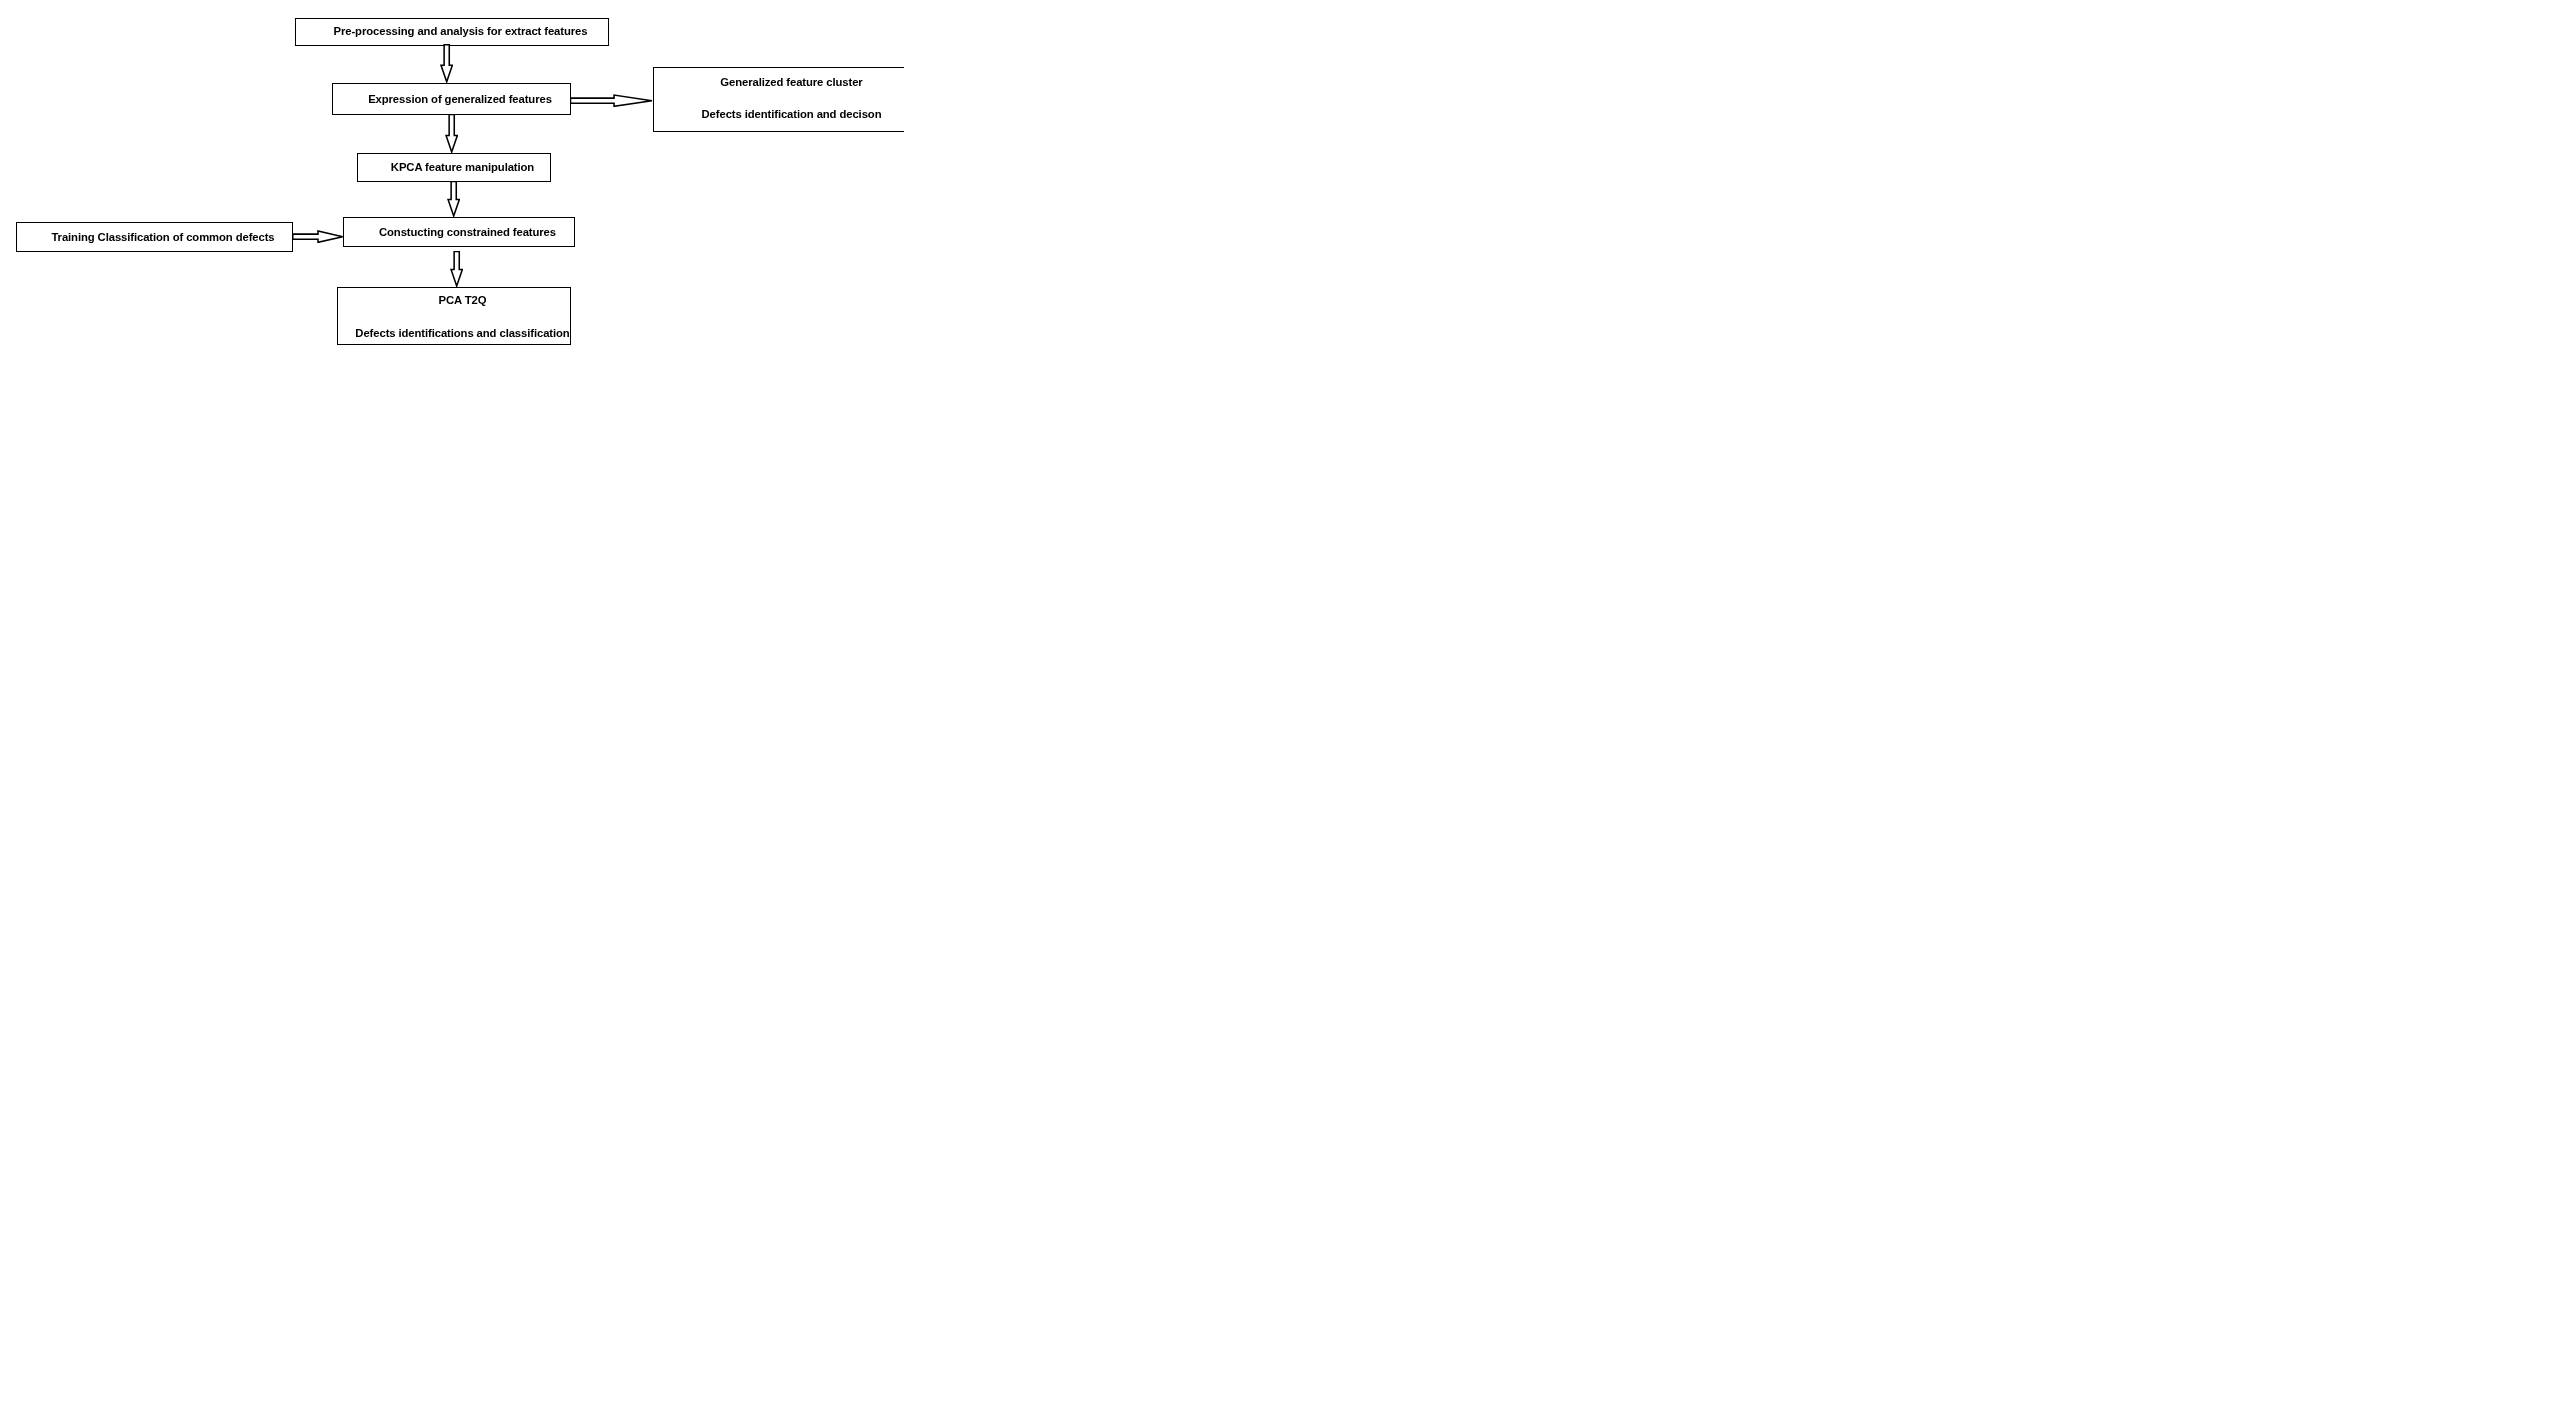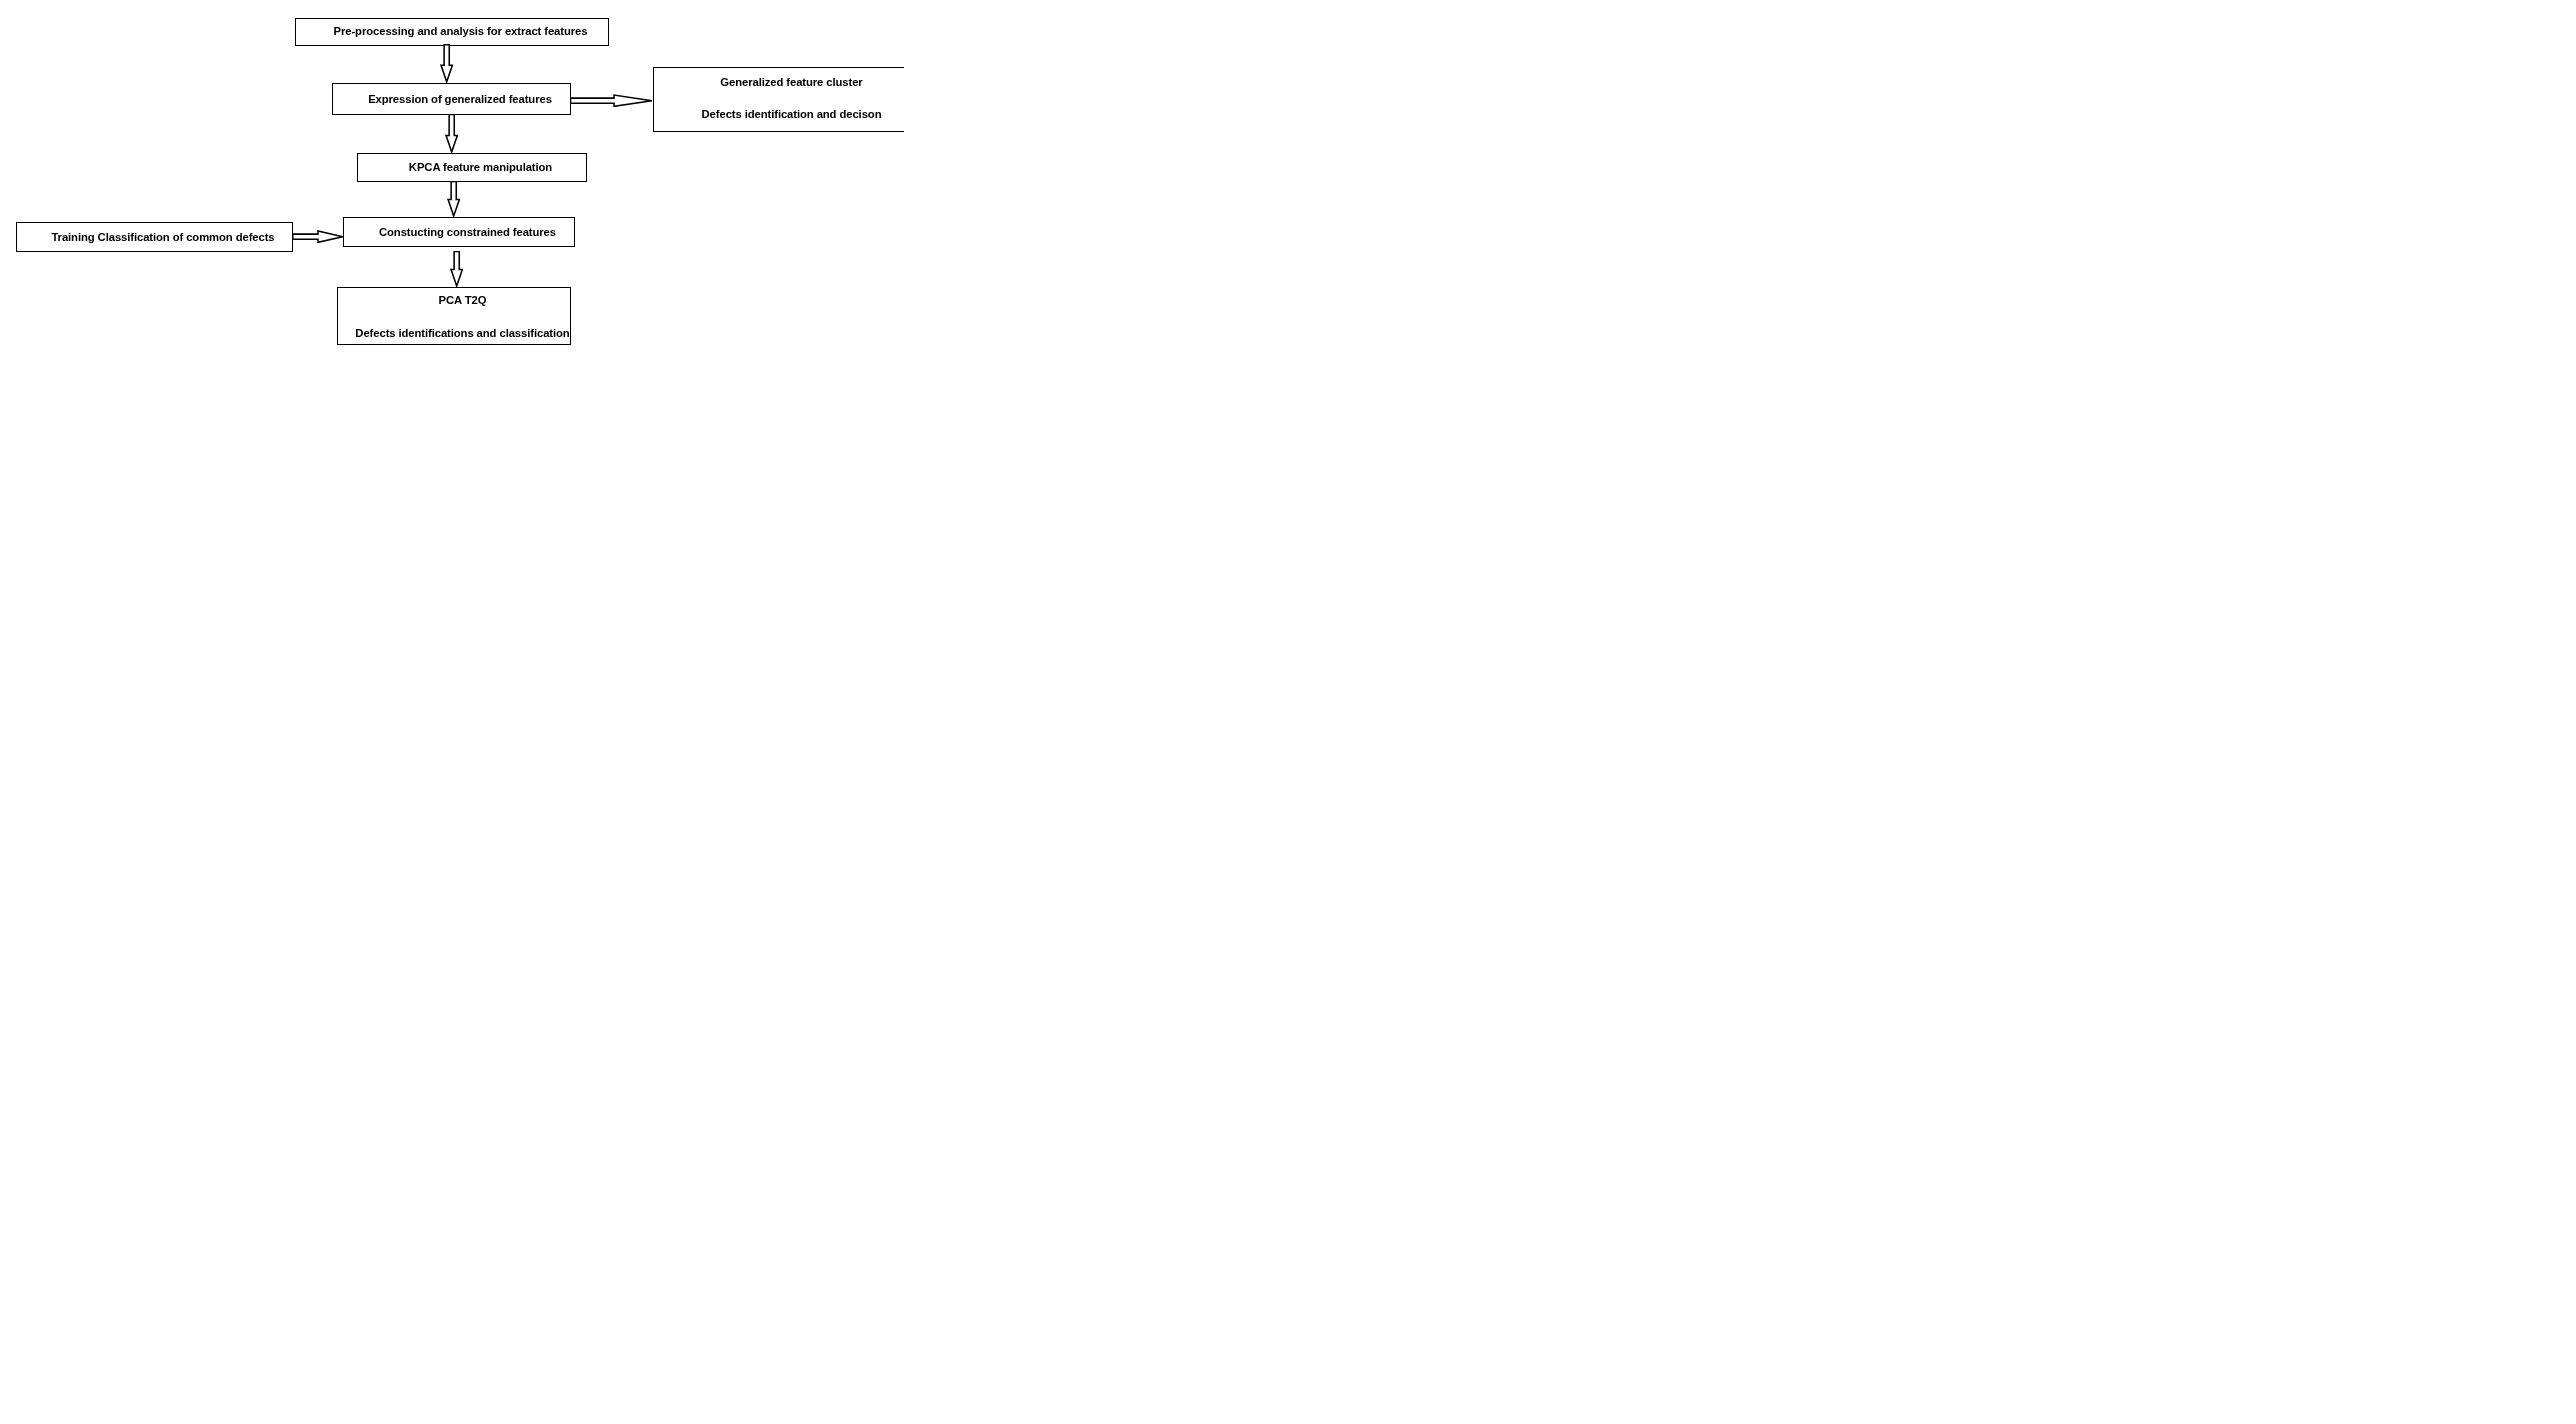--- a/index.html
+++ b/index.html
@@ -37,21 +37,21 @@
   }
   .node.multi {
     flex-direction: column;
     justify-content: flex-start;
     align-items: center;
   }
   #box-preprocessing { left: 295px;  top: 17.5px;  width: 314px; height: 28px; }
   #box-expression    { left: 332px;  top: 83px; width: 239px; height: 32px; text-align: center; }
   #box-cluster       { left: 653px; top: 67px; width: 260px; height: 65px; padding-top: 7.2px; }
   #box-cluster .line2 { margin-top: 17px; }
-  #box-kpca          { left: 357px;  top: 153px; width: 230px; height: 29px; }
+  #box-kpca          { left: 357px;  top: 153px; width: 194px; height: 29px; }
   #box-training      { left: 16px;   top: 222px; width: 277px; height: 30px; text-align: right; }
   #box-constructing  { left: 343px;  top: 217px; width: 232px; height: 30px; }
   #box-pca           { left: 337px;  top: 287px; width: 234px; height: 58px; padding-top: 5.2px; }
   #box-pca .line2    { margin-top: 18px; }
 
   .arrow { position: absolute; display: block; }
   .arrow path {
     fill: #ffffff;
     stroke: #000000;
     stroke-width: 3;

